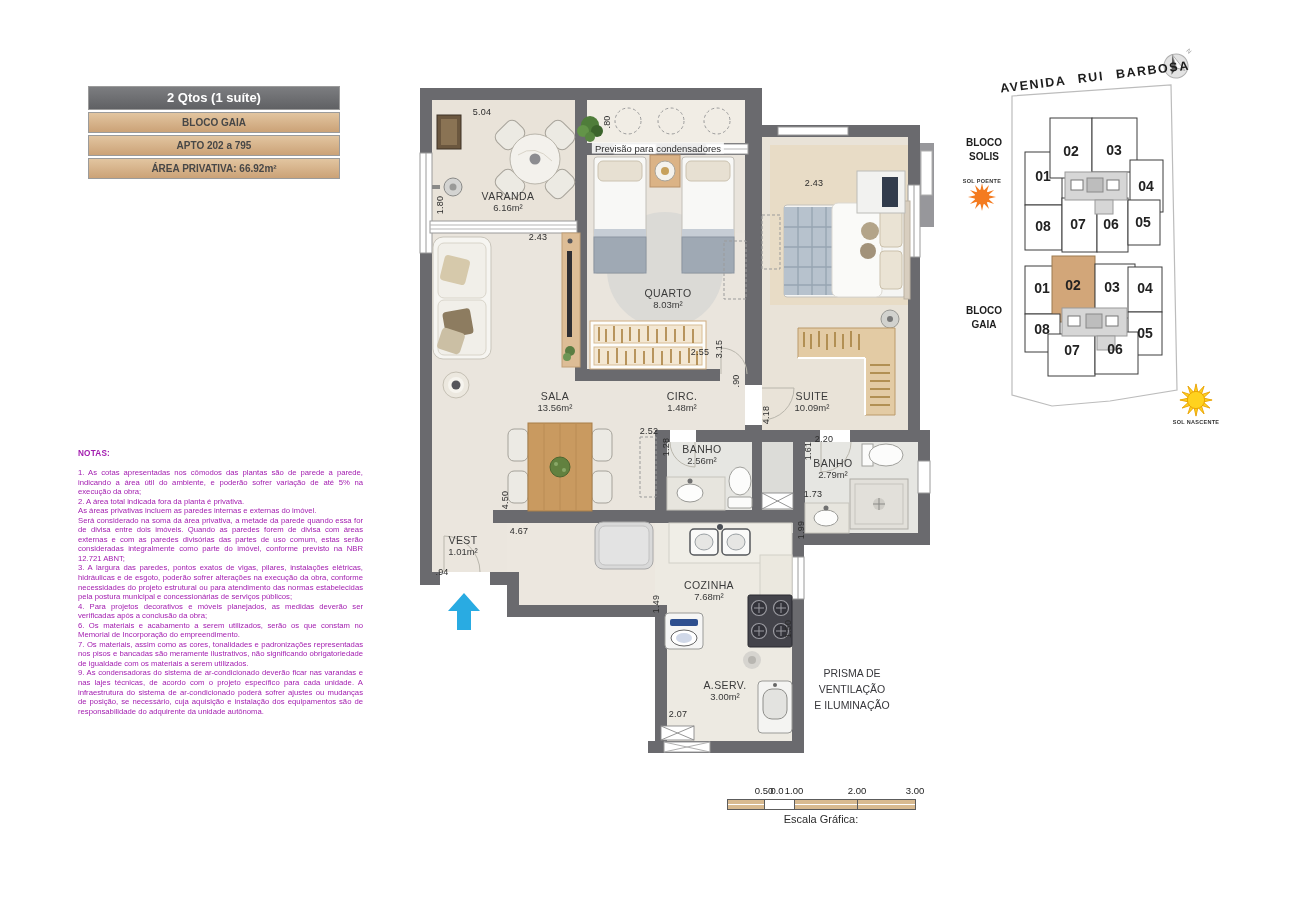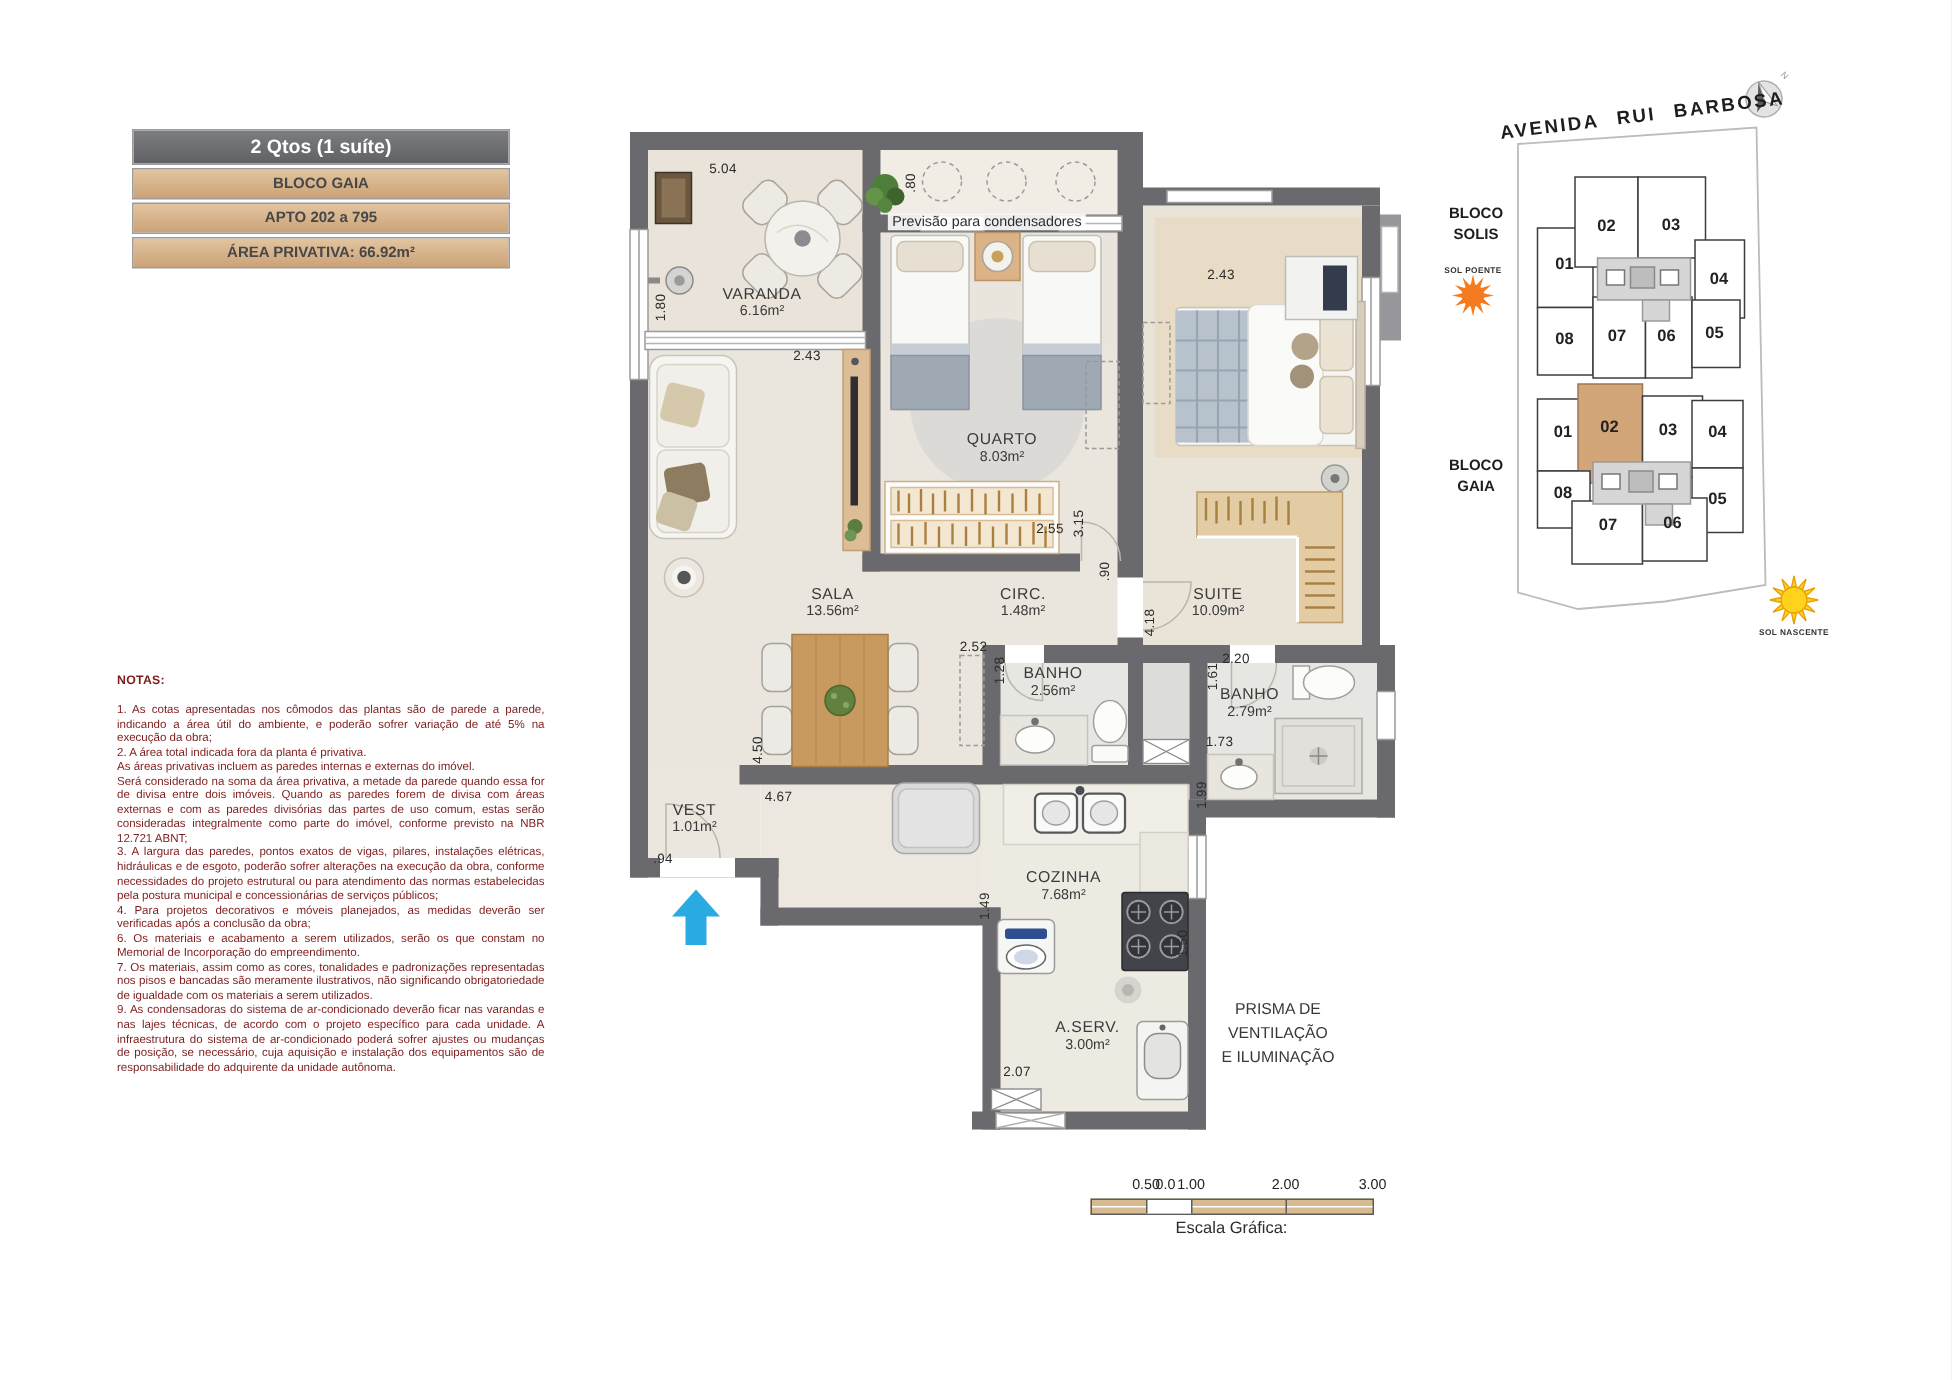--- a/index.html
+++ b/index.html
@@ -13,29 +13,29 @@
   .room .rn{font-size:10.5px;letter-spacing:.4px;}
   .room .ra{font-size:9.5px;}
   
   .tb{position:absolute;left:88px;top:86px;width:252px;}
   .tb .row{margin-bottom:2px;text-align:center;border:1px solid #9b9b9b;}
   .tb .dark{background:linear-gradient(180deg,#7c7d80,#606164);color:#fff;font-weight:bold;
             font-size:13px;line-height:22px;}
   .tb .tan{background:linear-gradient(180deg,#e2c5a0,#cba277);color:#474747;font-weight:bold;
            font-size:10px;line-height:19px;}
   
-  .notes{position:absolute;left:78px;top:449px;width:285px;color:#7f1d1d;}
+  .notes{position:absolute;left:78px;top:449px;width:285px;color:#a21caf;}
   .notes h4{margin:0 0 10px 0;font-size:8.2px;letter-spacing:.2px;}
   .notes p{margin:0;font-size:7.7px;line-height:1.24;text-align:justify;}
   
   .street{position:absolute;left:1095px;top:77px;transform:translate(-50%,-50%) rotate(-7deg);
           font-size:12.5px;font-weight:bold;letter-spacing:1.6px;word-spacing:7px;color:#1d1d1d;white-space:nowrap;}
   .blocklbl{position:absolute;transform:translate(-50%,-50%);text-align:center;
             font-size:10px;font-weight:bold;line-height:14px;color:#1d1d1d;}
-  .unit{position:absolute;transform:translate(-50%,-50%);font-size:11px;font-weight:bold;color:#222;}
+  .unit{position:absolute;transform:translate(-50%,-50%);font-size:14px;font-weight:bold;color:#222;}
   .sunlbl{position:absolute;transform:translate(-50%,-50%);font-size:5.5px;font-weight:bold;
           letter-spacing:.3px;color:#333;white-space:nowrap;}
   
   .condnote{position:absolute;left:658px;top:148px;transform:translate(-50%,-50%);
             font-size:9.5px;color:#2d2d2d;background:rgba(255,255,255,.88);padding:0 3px;white-space:nowrap;}
   .prisma{position:absolute;left:852px;top:689px;transform:translate(-50%,-50%);
           text-align:center;font-size:10.5px;line-height:16px;color:#37373b;white-space:nowrap;}
   
   .tick{position:absolute;transform:translate(-50%,-50%);font-size:9.5px;color:#222;}
   .scalebar{position:absolute;left:727px;top:799px;width:189px;height:11px;

